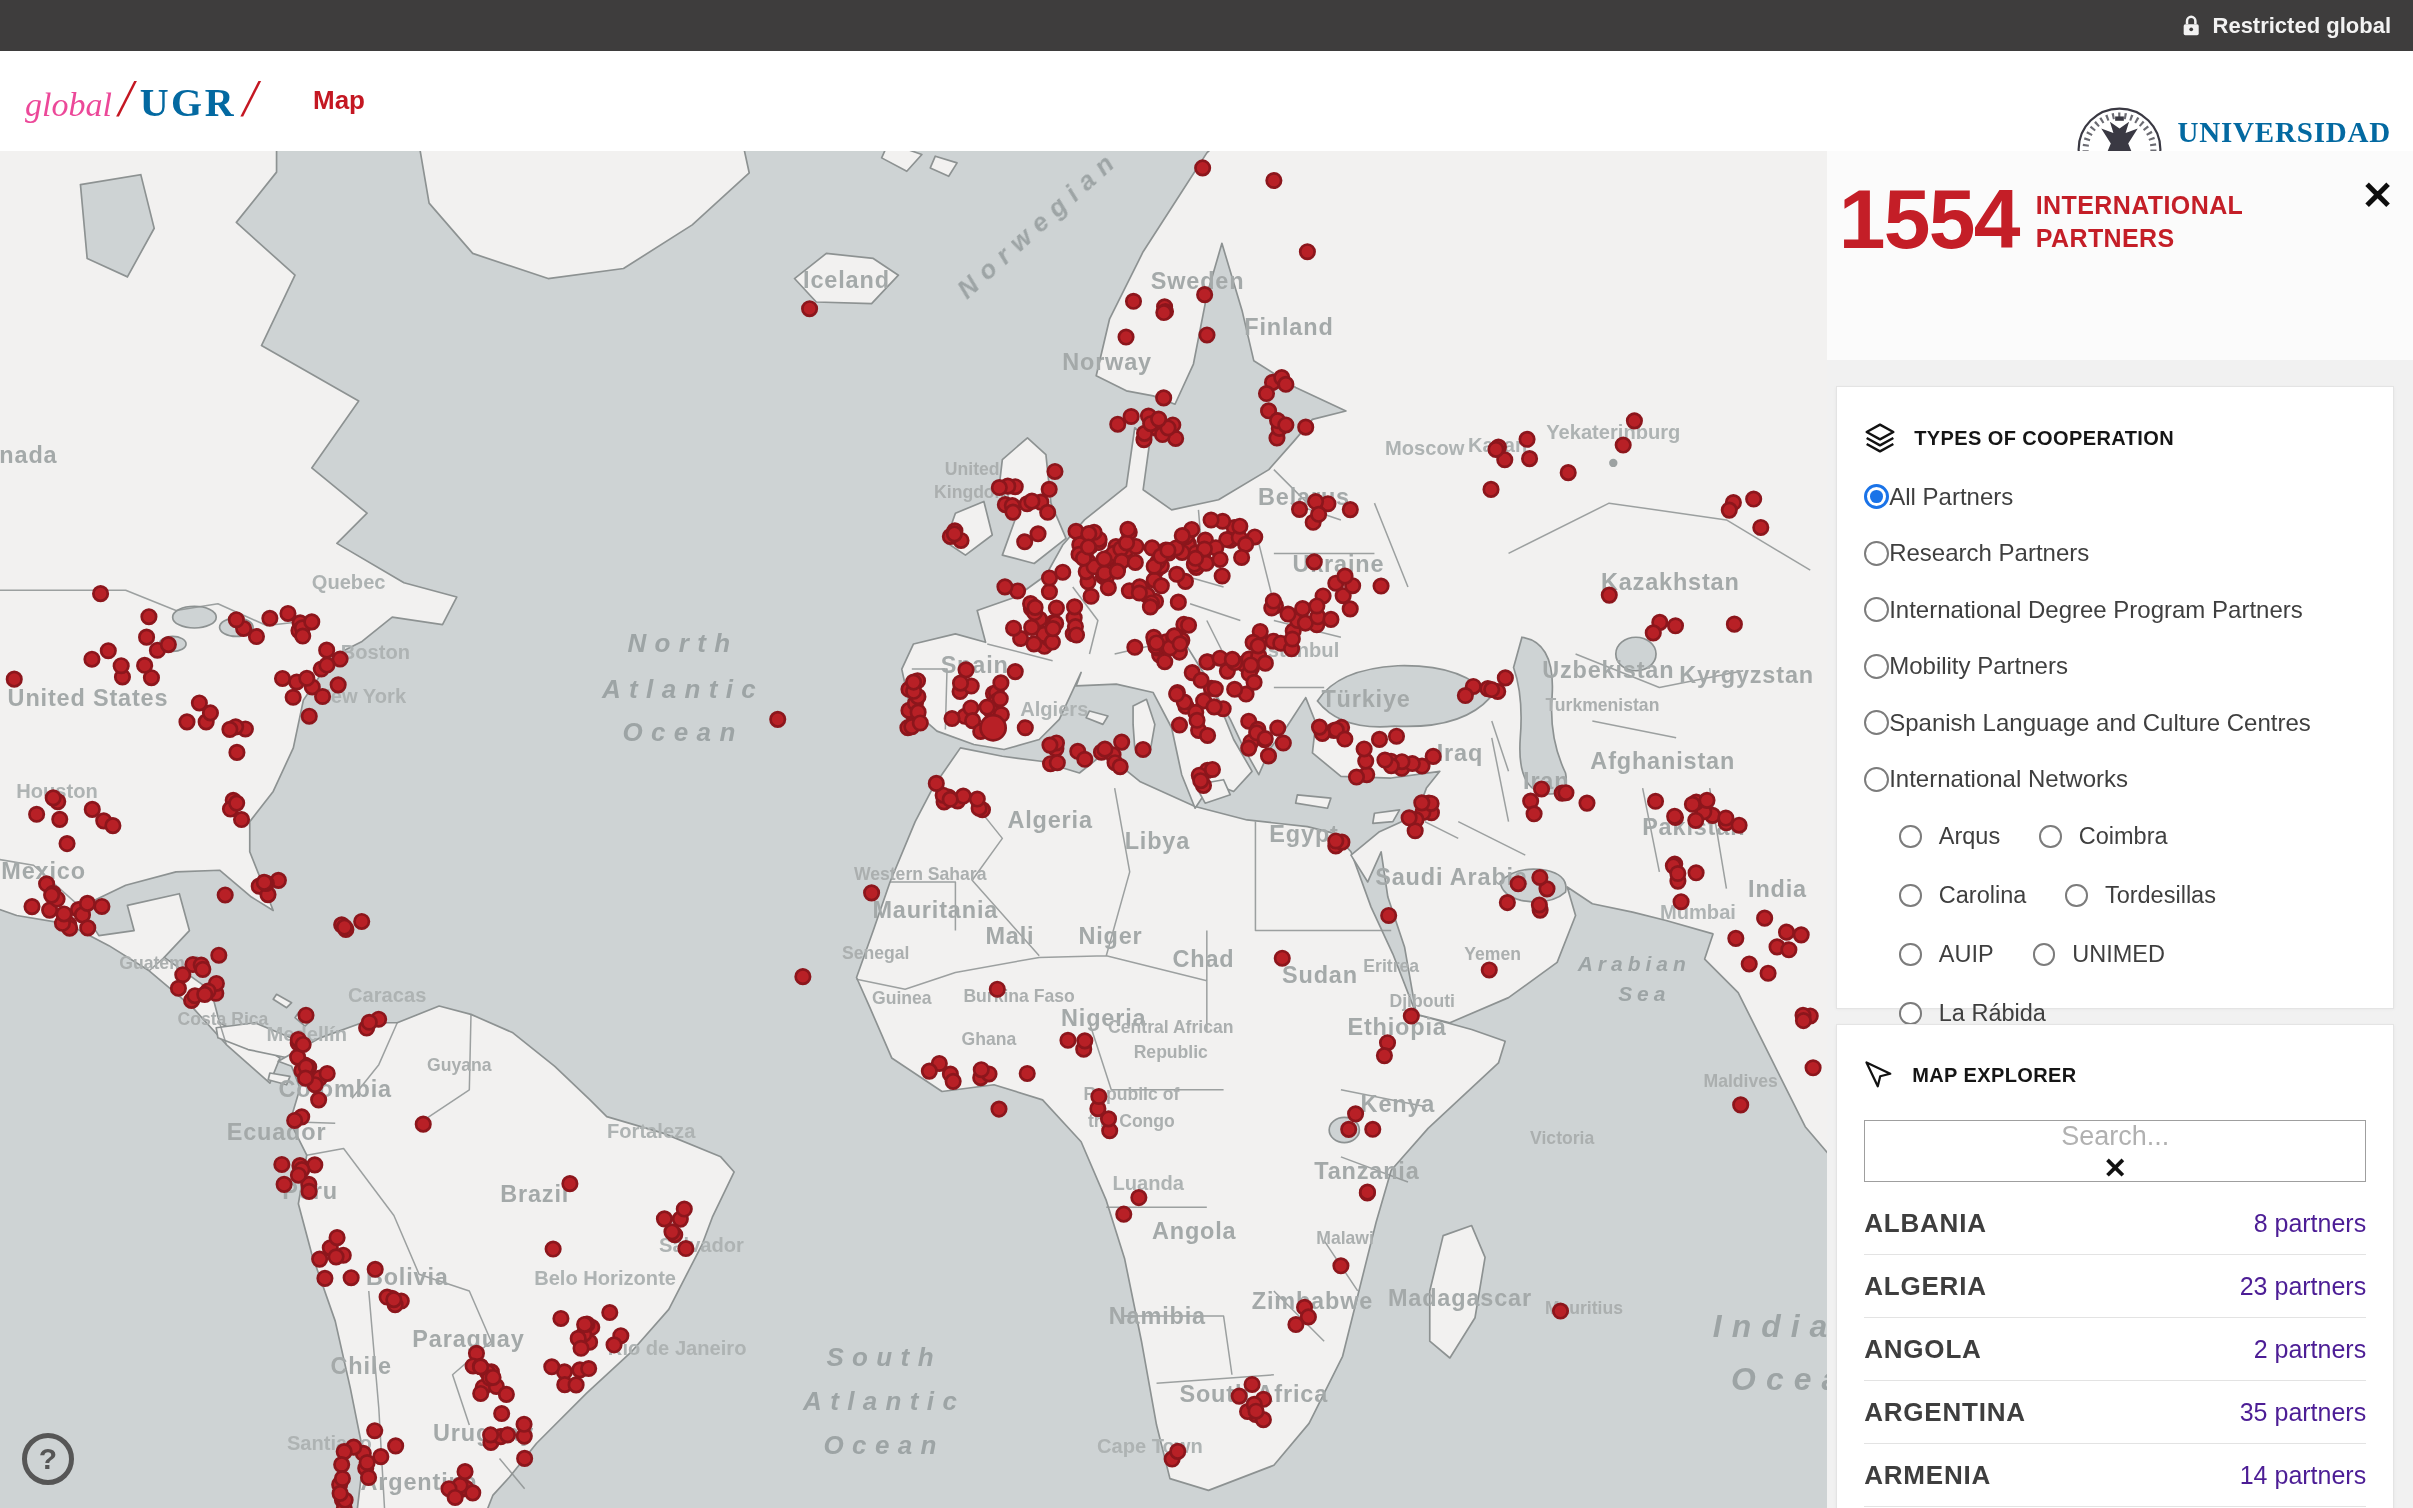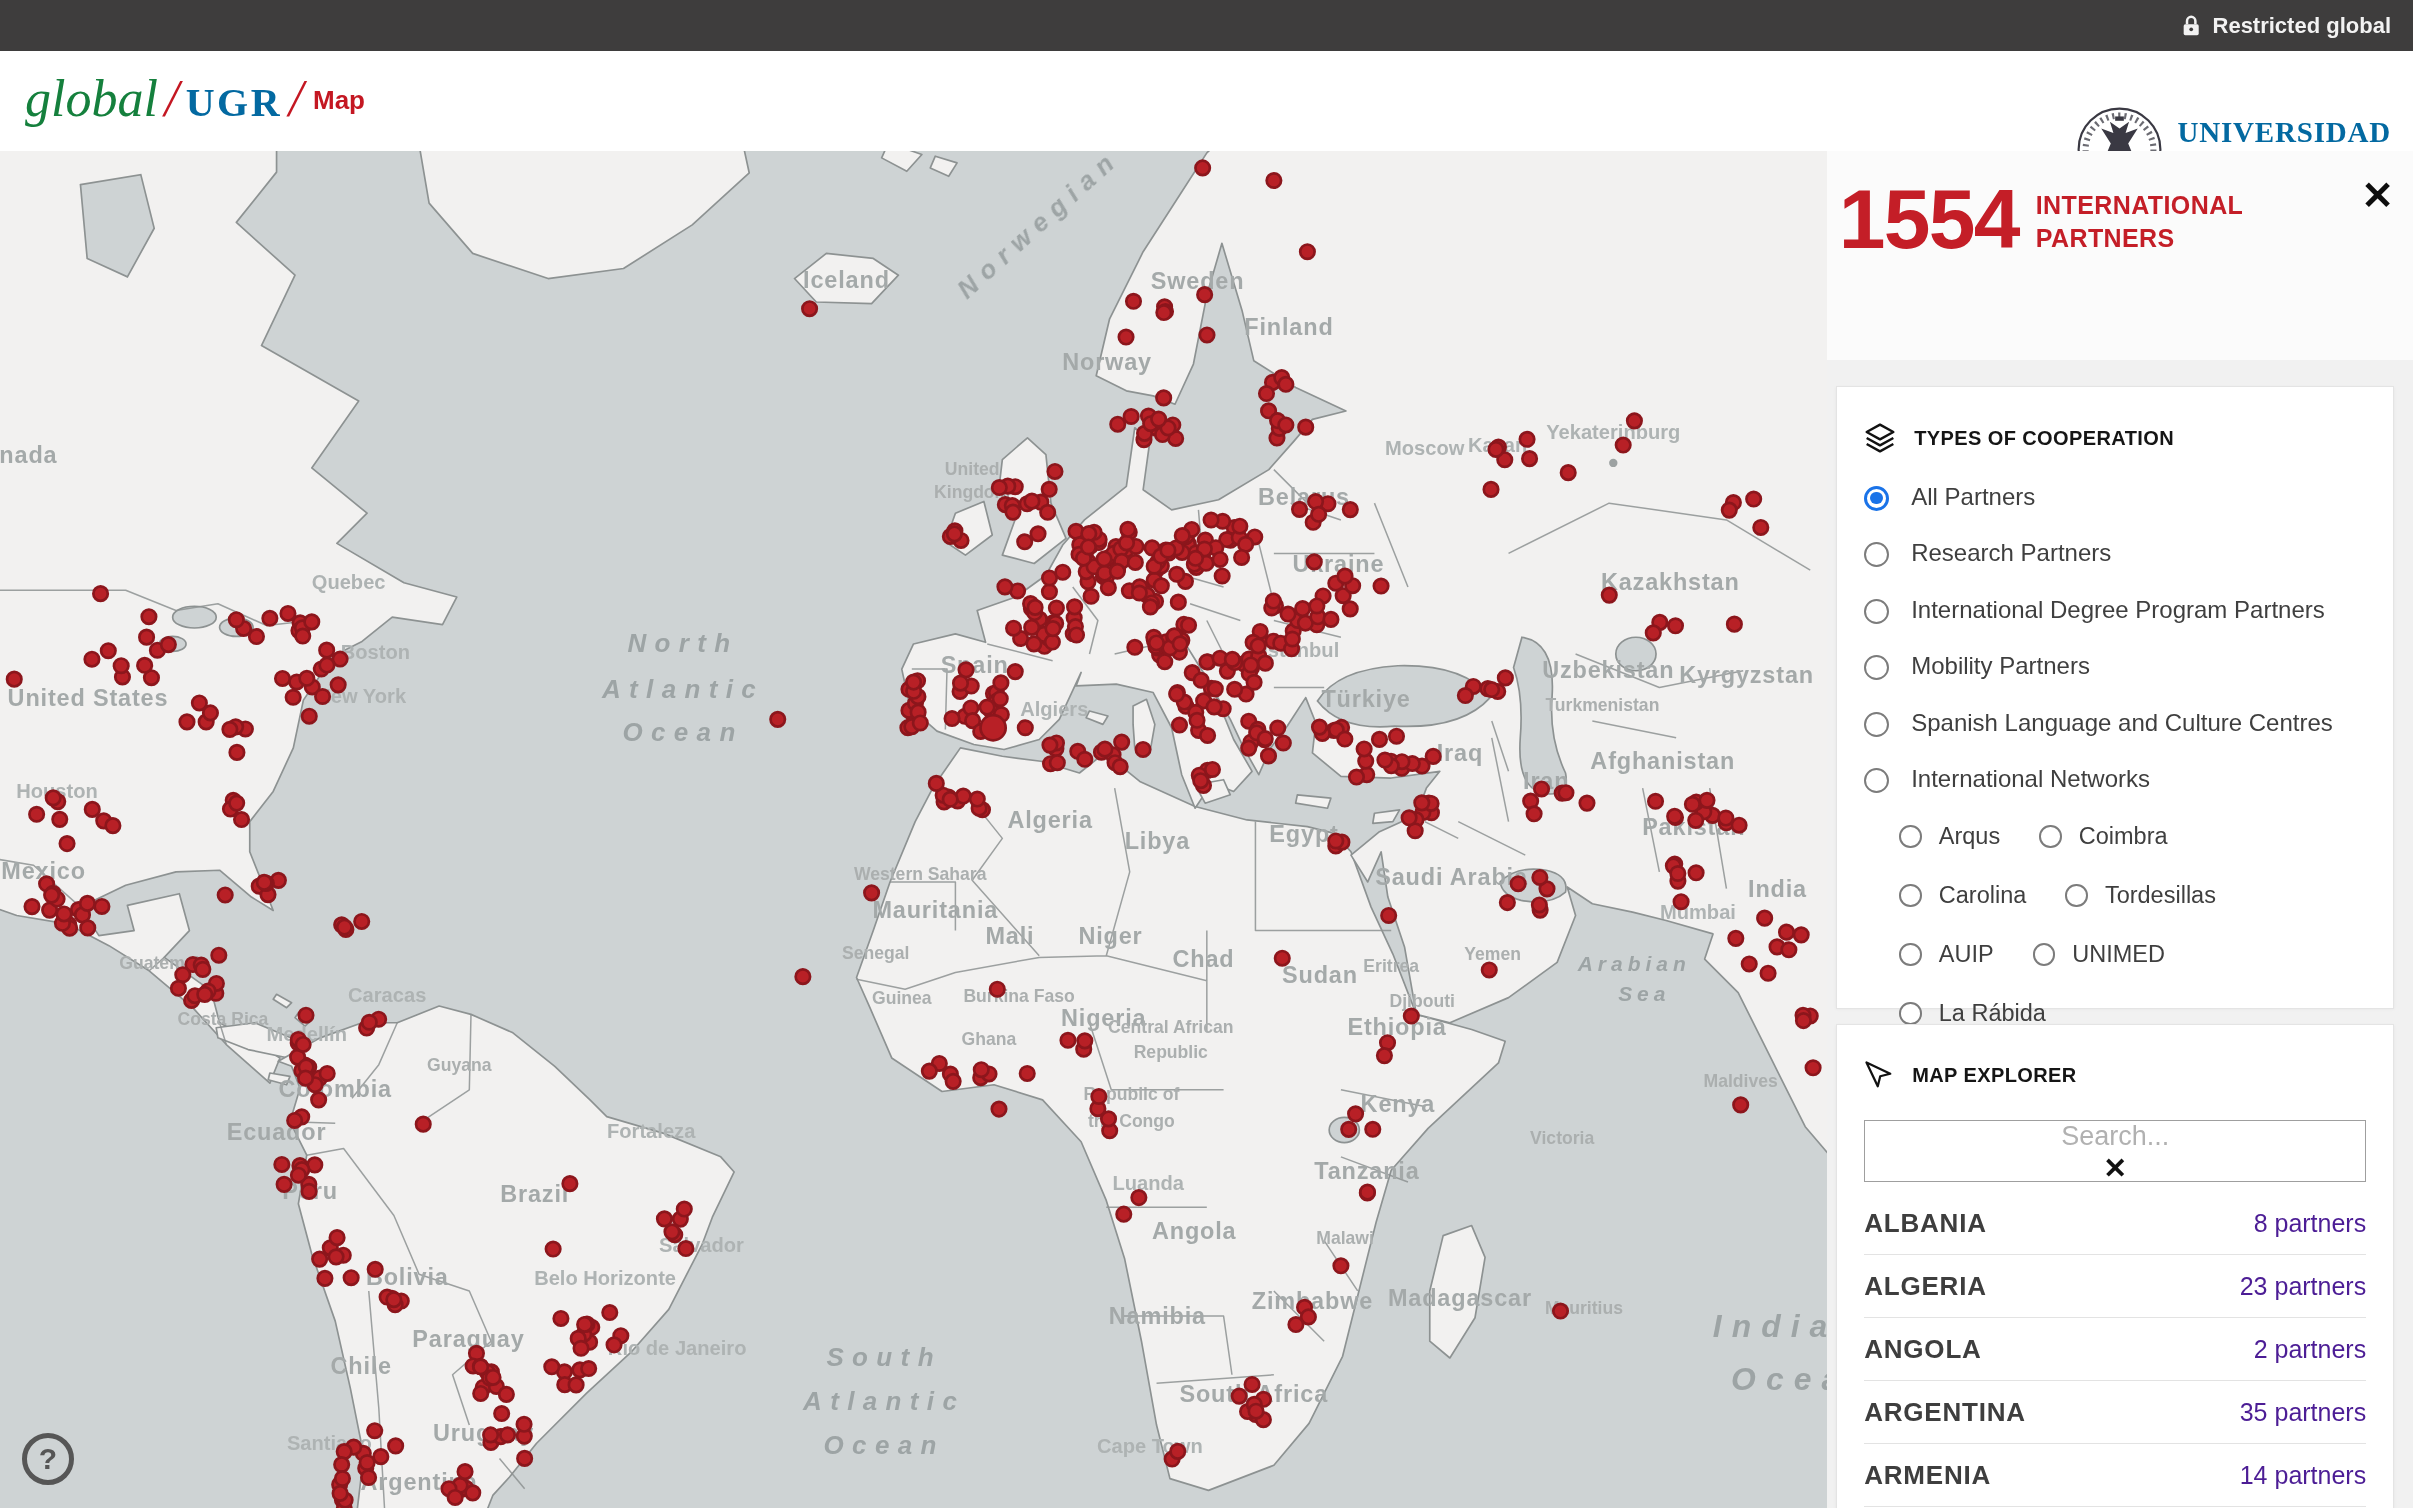--- a/index.html
+++ b/index.html
@@ -6,21 +6,21 @@
     font-family:"Liberation Sans",sans-serif;background:#fff;}
 
   
   #topbar{position:absolute;left:0;top:0;width:2413px;height:51px;background:#3e3d3d;}
   #restricted{position:absolute;right:22px;top:12.6px;display:flex;align-items:center;gap:11.7px;
     color:#f2f2f2;font-size:22px;font-weight:600;}
 
   
   #header{position:absolute;left:0;top:51px;width:2413px;height:100px;background:#ffffff;}
   #brand{position:absolute;left:25px;top:18.4px;display:flex;align-items:baseline;cursor:pointer;}
-  #brand .global{font-family:"Liberation Serif",serif;font-style:italic;font-size:52px;color:#15803d;}
+  #brand .global{font-family:"Liberation Serif",serif;font-style:italic;font-size:34px;color:#ec4899;}
   #brand .slash{font-family:"Liberation Serif",serif;font-style:italic;font-size:52px;color:#c41722;margin:0 6.7px;}
   #brand .ugr{font-family:"Liberation Serif",serif;font-weight:700;font-size:40px;color:#0369a1;letter-spacing:2.5px;}
   #map-tab{position:absolute;left:292px;top:34px;width:94px;text-align:center;
     color:#c41722;font-size:26px;font-weight:600;cursor:pointer;}
   #map-tab-underline{position:absolute;left:292px;top:147px;width:94px;height:4.2px;background:#b5121f;}
   #uni{position:absolute;right:22px;top:55px;display:flex;align-items:center;gap:15px;}
   #uni-text{font-family:"Liberation Serif",serif;font-weight:700;color:#0369a1;
     font-size:29px;line-height:1.2;letter-spacing:0.8px;}
 
   
@@ -52,21 +52,21 @@
   #search-row{position:absolute;left:9.2px;right:20px;top:142px;height:60px;border-bottom:3.4px solid #3f3f3f;
     display:flex;align-items:center;cursor:text;}
   #search-row .ph{margin-left:17px;font-size:28.5px;color:#9c9c9c;}
 
   .card{position:absolute;left:9.2px;width:558px;background:#ffffff;border:0.8px solid #e4e4e4;
     box-shadow:0 0.8px 3.4px rgba(0,0,0,.05);box-sizing:border-box;padding:35px 27px;}
   #coop-card{top:235px;height:623px;}
   #explorer-card{top:873px;height:503px;}
   .card-title{display:flex;align-items:center;gap:18px;font-size:20px;font-weight:700;color:#151515;letter-spacing:0.4px;}
 
-  .opt-row{display:flex;align-items:flex-end;gap:22px;margin-top:28.5px;cursor:pointer;}
+  .opt-row{display:flex;align-items:center;margin-top:28.5px;cursor:pointer;}
   .opt-row .lbl{font-size:24px;color:#3f3f3f;}
   .radio{width:25px;height:25px;border:2.5px solid #7c7c7c;border-radius:50%;box-sizing:border-box;
     display:flex;align-items:center;justify-content:center;flex:0 0 auto;background:#fff;}
   .radio.sel{border:3.4px solid #1a73e8;}
   .radio .dot{width:12.6px;height:12.6px;border-radius:50%;background:#1a73e8;display:none;}
   .radio.sel .dot{display:block;}
   #network-options{margin:30px 0 0 35px;width:402px;display:flex;flex-wrap:wrap;column-gap:39px;row-gap:32px;}
   .net-item{display:flex;align-items:center;gap:17px;cursor:pointer;}
   .net-item .radio{width:22.6px;height:22.6px;}
   .net-item .lbl{font-size:23.5px;color:#3f3f3f;}

